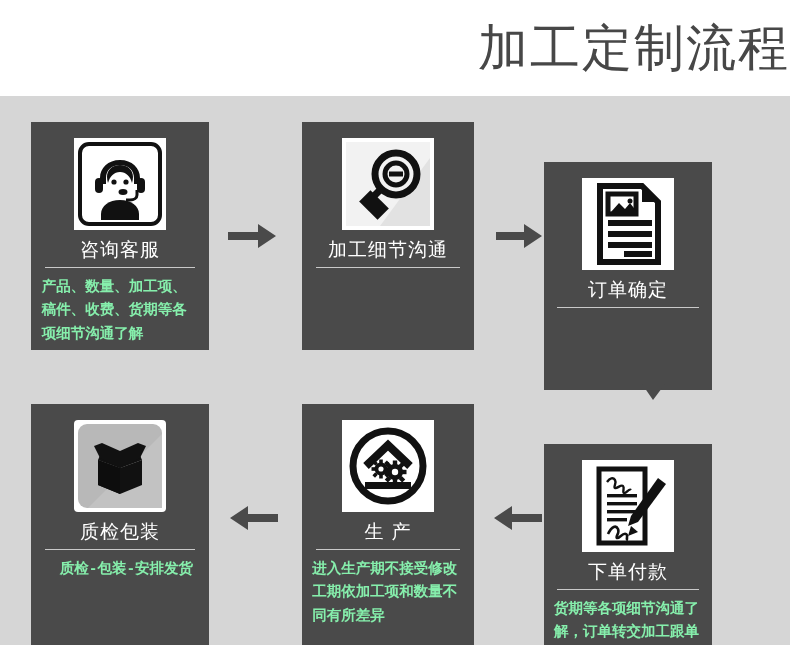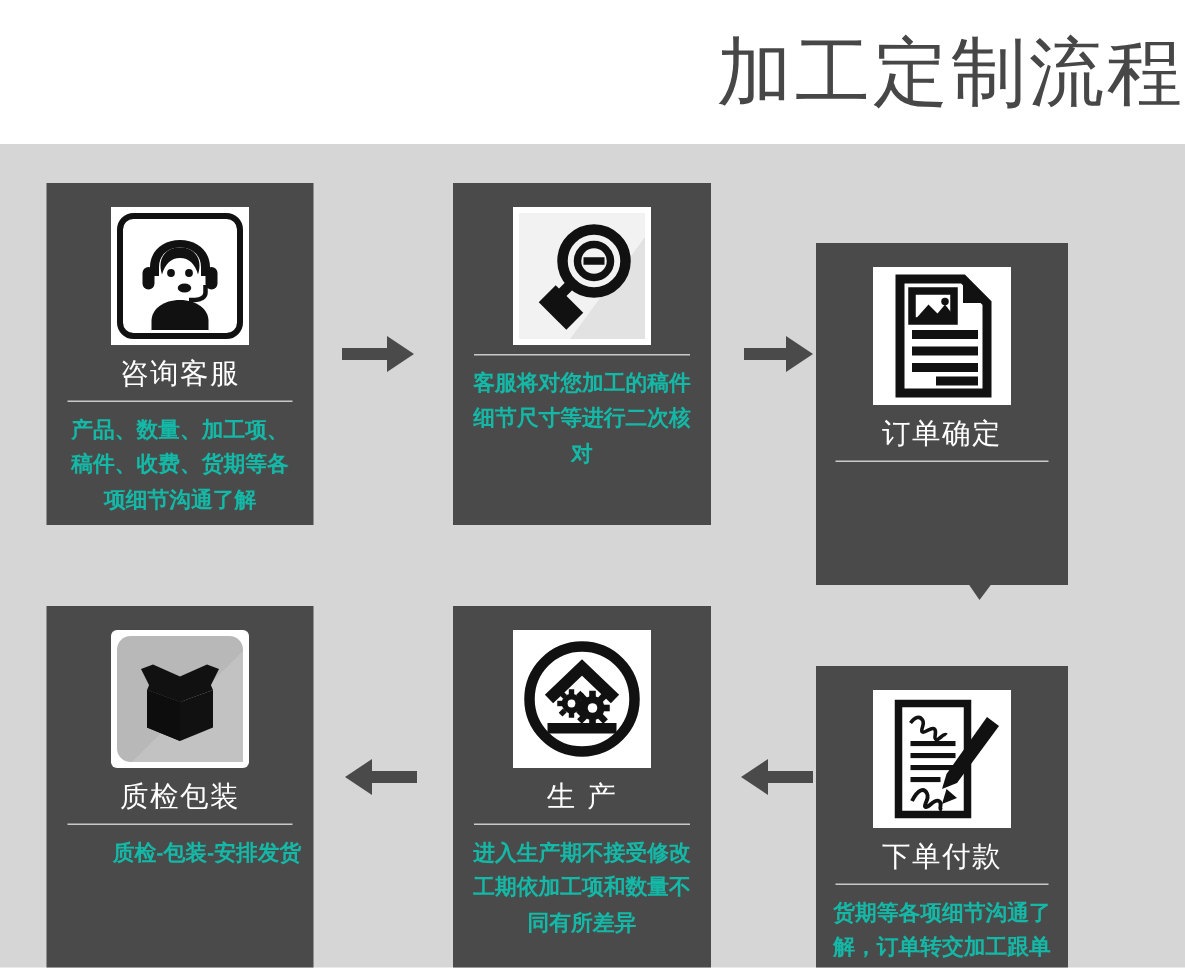--- a/index.html
+++ b/index.html
@@ -68,25 +68,25 @@
   .divider{
     margin-top:6px;
     width:84%;height:1px;
     background:#c9c9c9;
     flex:none;
   }
   .card-desc{
     margin-top:8px;
     width:88%;
     font-size:14.5px;
-    color:#14b8a6;
+    color:#86efac;
     line-height:1.62;
-    text-align:center;
+    text-align:left;
     font-weight:700;
-    font-family:Liberation Sans, sans-serif;
+    font-family:Liberation Mono, monospace;
   }
   .card.c1.r2 .card-desc{font-size:14.5px;margin-left:36px;}
 
   
   .arrow{position:absolute;}
   .arrow svg{display:block;}
 </style>
 </head>
 <body>
 
@@ -130,22 +130,22 @@
         <svg width="84" height="84" viewBox="0 0 84 84">
           <rect x="0" y="0" width="84" height="84" fill="#f2f2f2"></rect>
           <path d="M84 16v68H34z" fill="#e2e2e2"></path>
           <circle cx="50" cy="32" r="21" fill="none" stroke="#111" stroke-width="7"></circle>
           <circle cx="50" cy="32" r="11" fill="none" stroke="#111" stroke-width="5"></circle>
           <rect x="43" y="29.5" width="14" height="5" fill="#111"></rect>
           <rect x="20" y="50" width="16" height="26" transform="rotate(-45 28 63)" fill="#111"></rect>
           <line x1="36" y1="46" x2="28" y2="54" stroke="#111" stroke-width="7"></line>
         </svg>
       </div>
-      <div class="divider"></div>
-      <div class="card-desc">客服将对您加工的稿件细节尺寸等进行二次核对</div>
+      <div class="card-title">加工细节沟通</div>
+      <div class="divider"></div>
     </div>
 
     <div class="arrow" style="left:496px;top:125px;">
       <svg width="48" height="30" viewBox="0 0 48 30">
         <path d="M0 11h28V3l18 12-18 12v-8H0z" fill="#4a4a4a"></path>
       </svg>
     </div>
 
     <div class="card r1 c3">
       <div class="icon-box">

